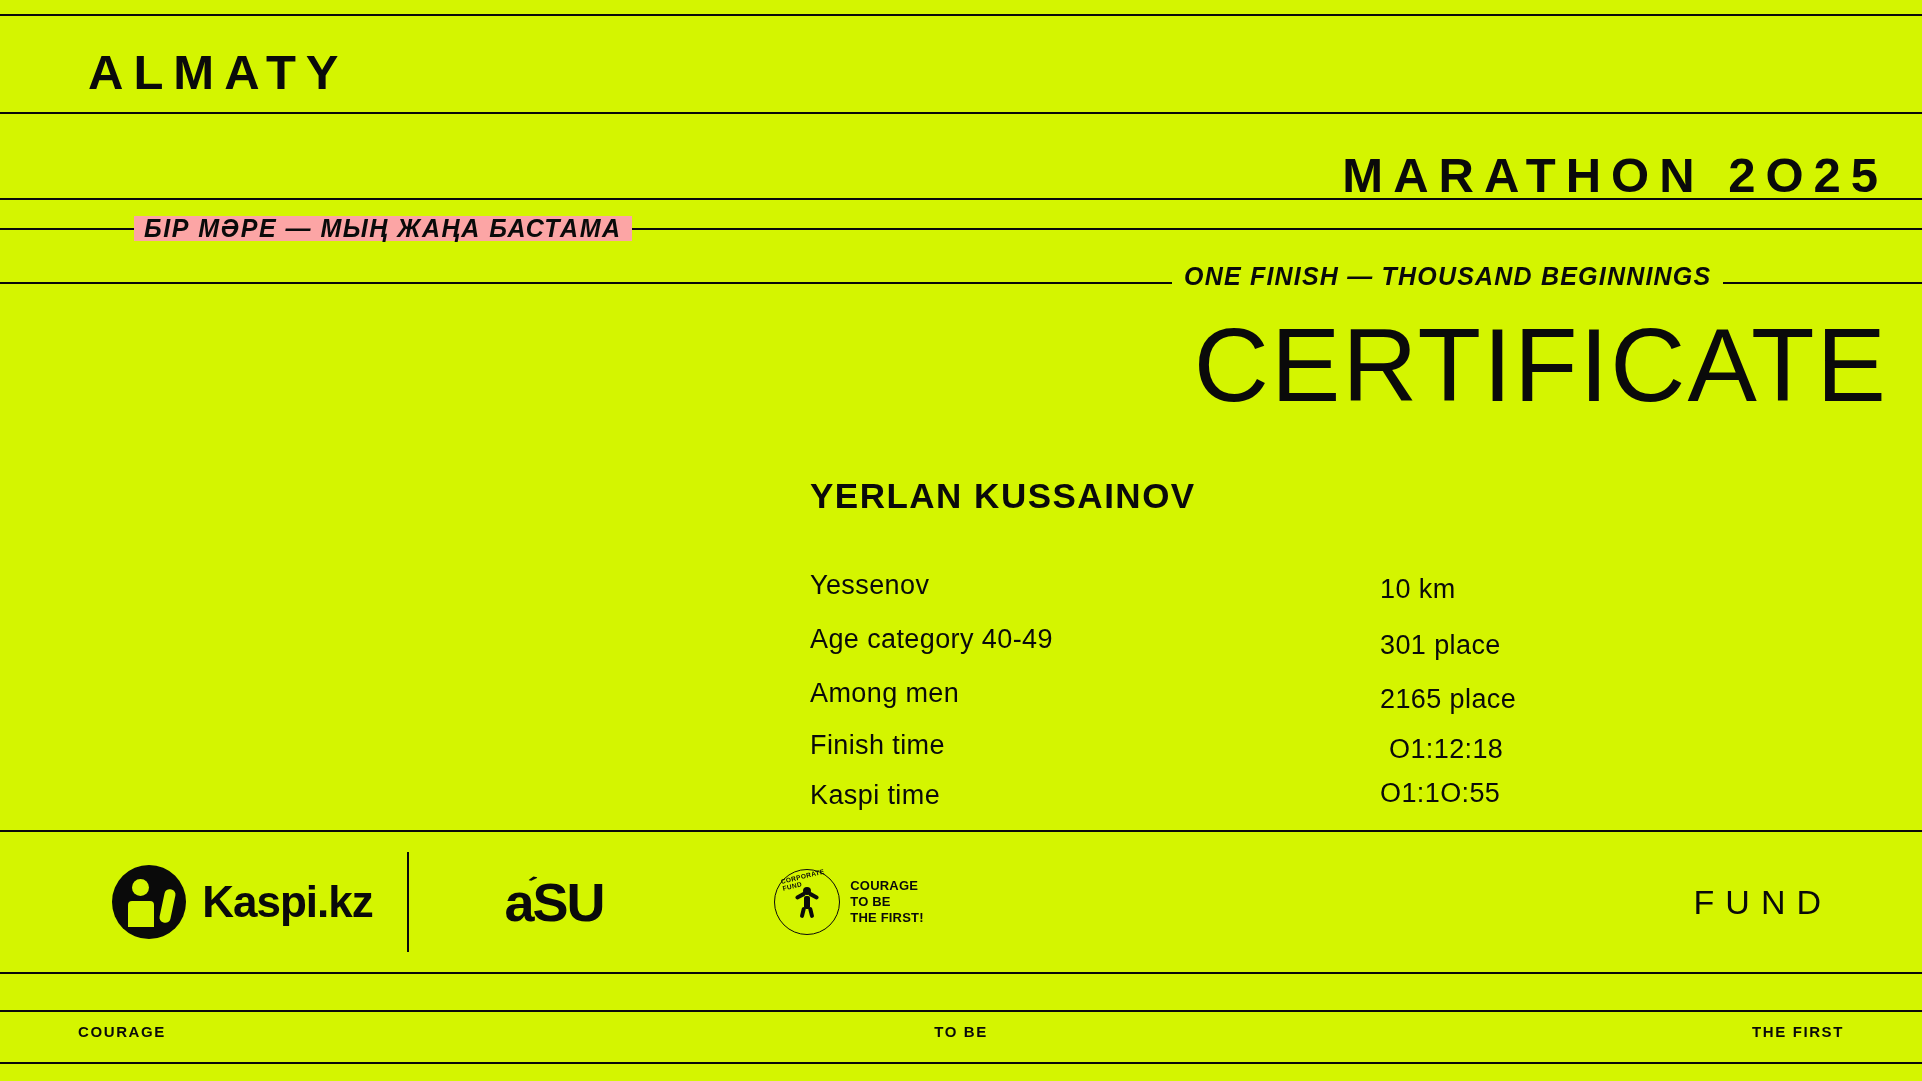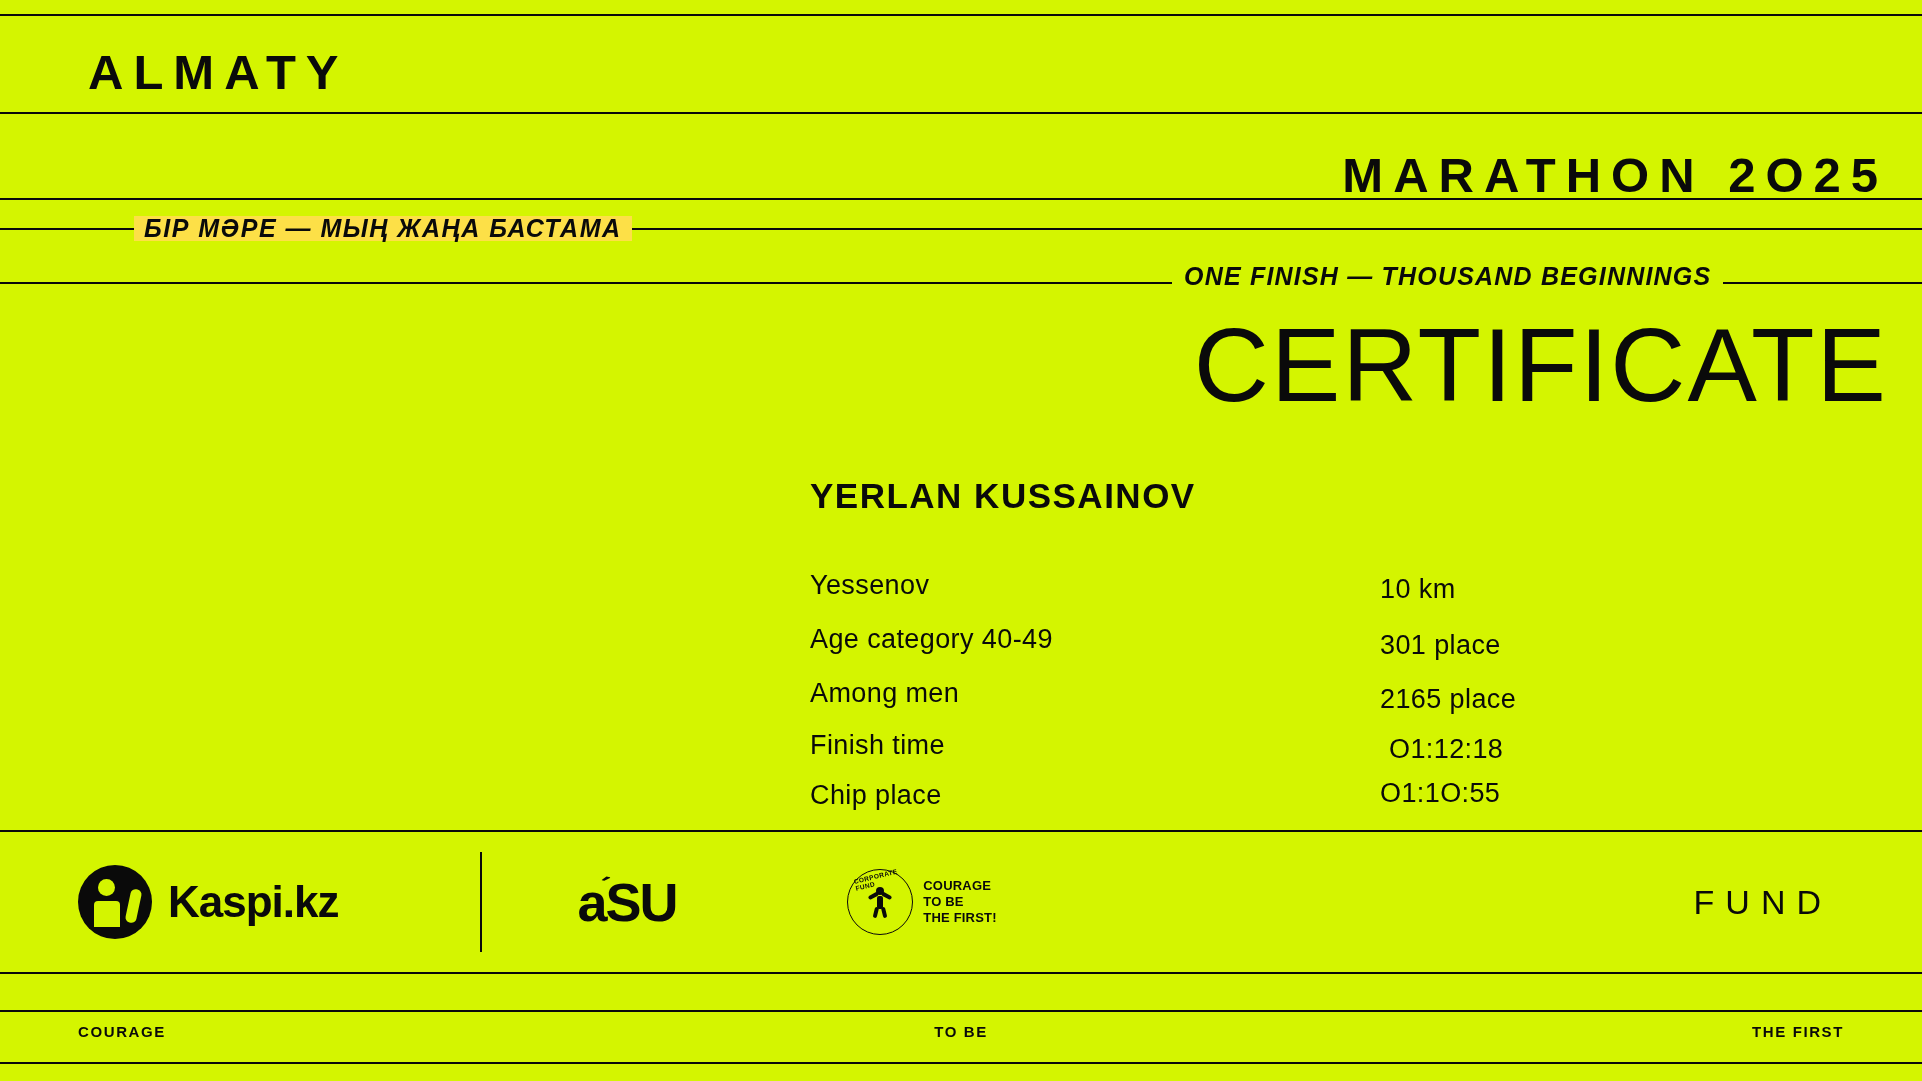--- a/index.html
+++ b/index.html
@@ -49,21 +49,21 @@
     margin-top: 27px;
   }
   .slogan-kz {
     position: absolute;
     left: 134px;
     top: 216px;
     font-size: 25px;
     font-weight: 700;
     font-style: italic;
     letter-spacing: 1.5px;
-    background: #fde047;
+    background: #fca5a5;
     padding: 0 10px;
     line-height: 1;
   }
   .slogan-en {
     position: absolute;
     left: 1172px;
     top: 264px;
     font-size: 25px;
     font-weight: 700;
     font-style: italic;
@@ -143,21 +143,21 @@
     height: 128px;
     display: flex;
     align-items: center;
   }
   .sp {
     display: flex;
     align-items: center;
     justify-content: center;
     height: 100%;
   }
-  .sp-kaspi { width: 480px; padding-left: 78px; justify-content: flex-start; }
+  .sp-kaspi { width: 407px; padding-left: 78px; justify-content: center; }
   .sp-div {
     width: 2px;
     height: 100px;
     background: #0a0a0a;
   }
   .sp-asu   { width: 290px; }
   .sp-ctbf  { width: 300px; }
   .sp-syf   { width: 360px; }
   .sp-krida { flex: 1; justify-content: flex-end; padding-right: 90px; }
 
@@ -310,21 +310,21 @@
     </div>
     <div class="res-row r2">
       <div class="res-label">Among men</div>
       <div class="res-value">2165 place</div>
     </div>
     <div class="res-row r3">
       <div class="res-label">Finish time</div>
       <div class="res-value">O1:12:18</div>
     </div>
     <div class="res-row r4">
-      <div class="res-label">Chip place</div>
+      <div class="res-label">Kaspi time</div>
       <div class="res-value">O1:1O:55</div>
     </div>
   </div>
 
   <div class="sponsors">
 
     <div class="sp sp-kaspi">
       <div class="kaspi-mark">
         <div class="kaspi-arm"></div>
       </div>

